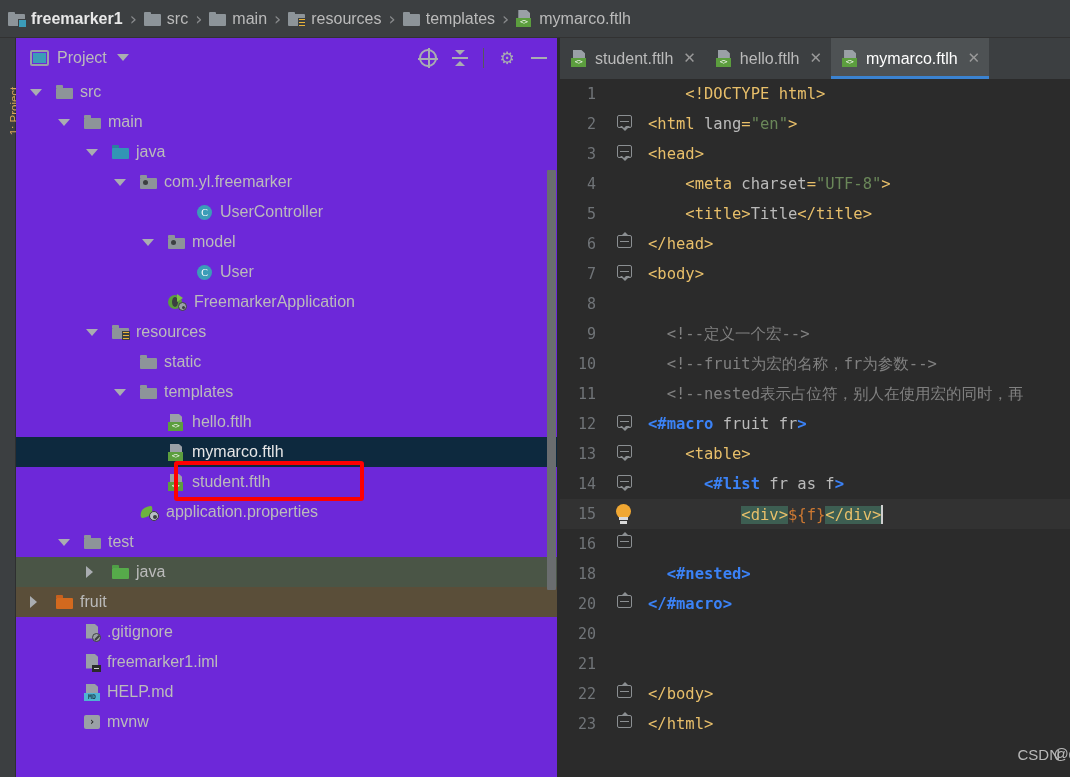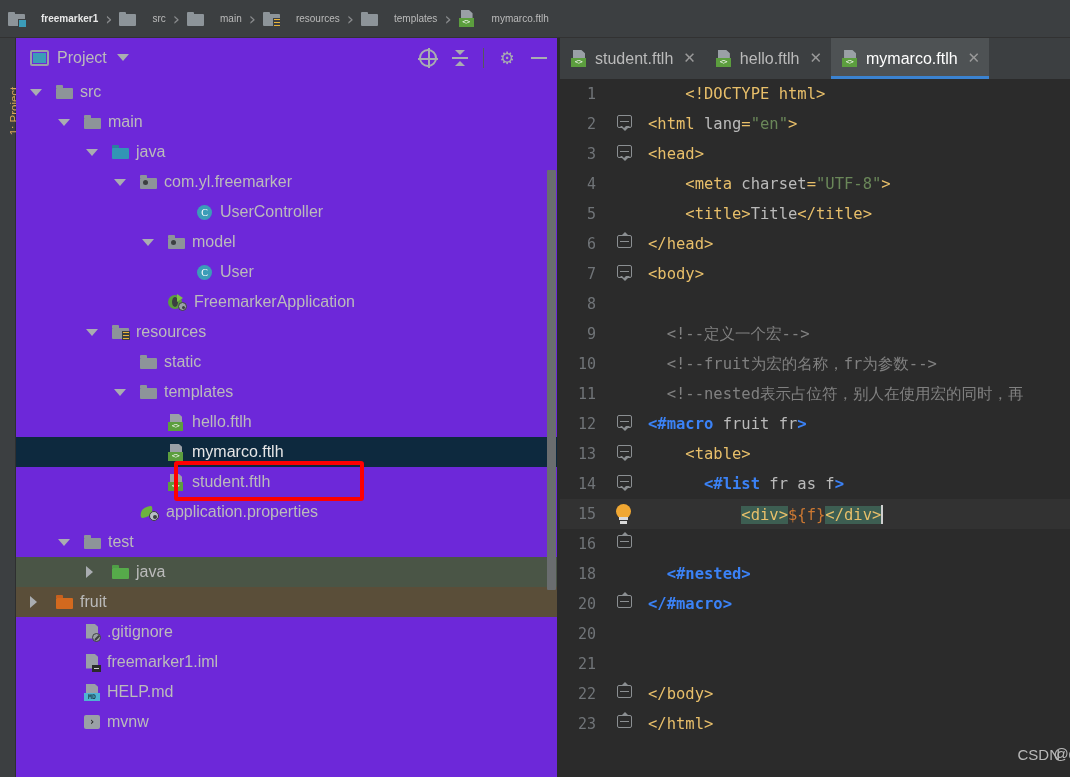--- a/index.html
+++ b/index.html
@@ -14,21 +14,21 @@
   
   #breadcrumb-bar {
     position: absolute; left: 0; top: 0; width: 1070px; height: 38px;
     background: #3c3f41;
     display: flex; align-items: center;
     padding-left: 8px;
     border-bottom: 1px solid #323232;
   }
   .crumb { display: flex; align-items: center; height: 38px; }
   .crumb-label {
-    font-size: 10px; color: #bbbbbb; margin-left: 16px;
+    font-size: 16px; color: #bbbbbb; margin-left: 6px;
     white-space: nowrap;
   }
   .crumb.root .crumb-label { color: #e8e8e8; font-weight: bold; }
   .crumb-sep {
     color: #888a8c; font-size: 18px; margin: 0 7px; line-height: 1;
     font-family: "DejaVu Sans", sans-serif;
   }
 
   
   .ico { display: inline-block; position: relative; flex: 0 0 auto; }

